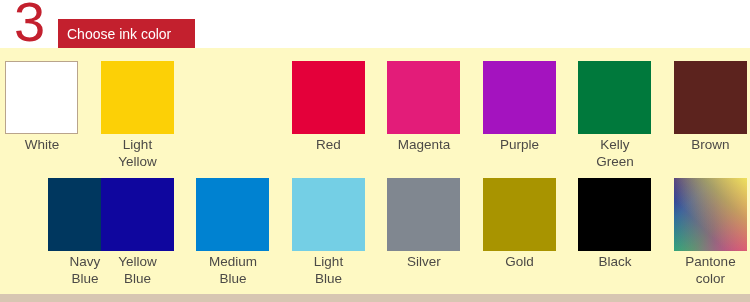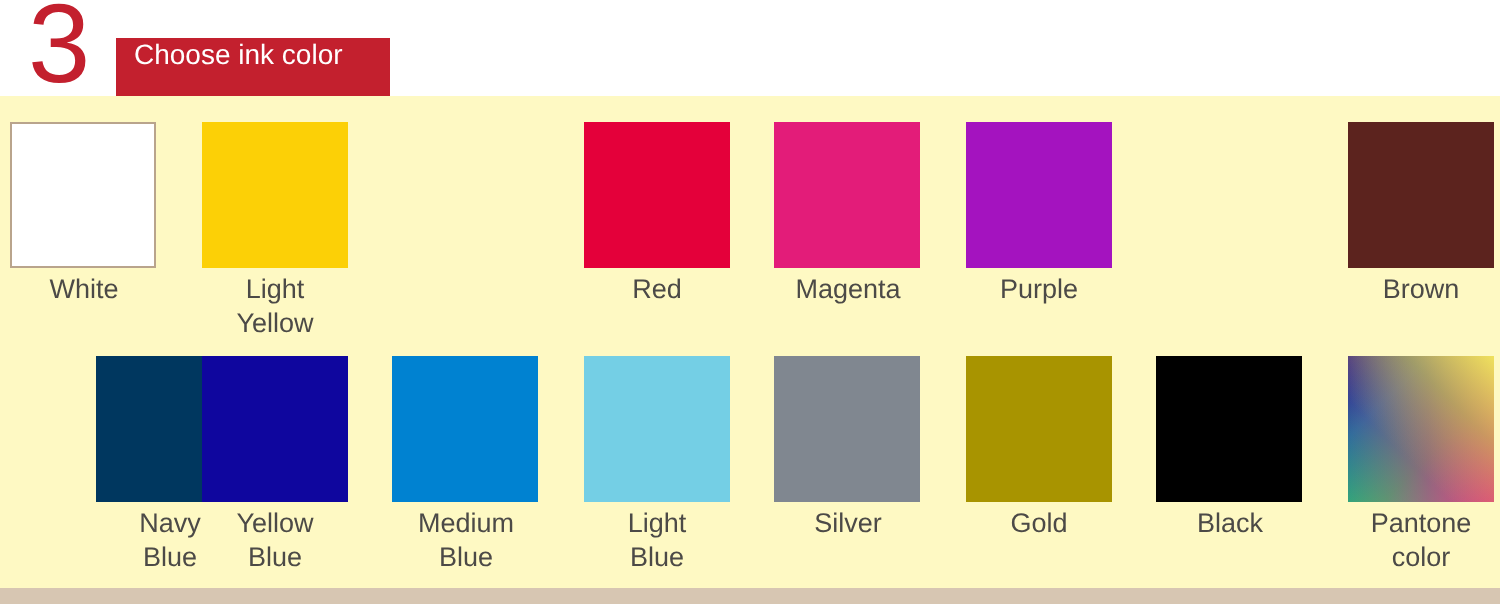--- a/index.html
+++ b/index.html
@@ -41,20 +41,21 @@
     letter-spacing: 0;
   }
   #step-banner {
     position: absolute;
     left: 58px;
     top: 19px;
     width: 137px;
     height: 29px;
     background: #c3202e;
     display: flex;
+    align-items: center;
     box-sizing: border-box;
     padding-left: 9px;
   }
   #step-banner-label {
     color: #ffffff;
     font-size: 14px;
     font-family: "Liberation Sans", sans-serif;
     line-height: 16px;
     white-space: nowrap;
   }
@@ -174,20 +175,25 @@
           <div class="swatch-label">Red</div>
         </div>
         <div class="swatch-cell" style="left: 382px;">
           <div class="swatch-chip" style="background: rgb(227, 28, 121);"></div>
           <div class="swatch-label">Magenta</div>
         </div>
         <div class="swatch-cell" style="left: 477.5px;">
           <div class="swatch-chip" style="background: rgb(164, 19, 191);"></div>
           <div class="swatch-label">Purple</div>
         </div>
+        <div class="swatch-cell" style="left: 573px;">
+          <div class="swatch-chip" style="background: rgb(0, 121, 60);"></div>
+          <div class="swatch-label">Kelly
+Green</div>
+        </div>
         <div class="swatch-cell" style="left: 668.5px;">
           <div class="swatch-chip" style="background: rgb(92, 35, 30);"></div>
           <div class="swatch-label">Brown</div>
         </div>
       </div>
     <div class="swatch-row" id="row-2">
         <div class="swatch-cell" style="left: 0px; margin-left: 43px;">
           <div class="swatch-chip" style="background: rgb(0, 55, 95);"></div>
           <div class="swatch-label">Navy
 Blue</div>

